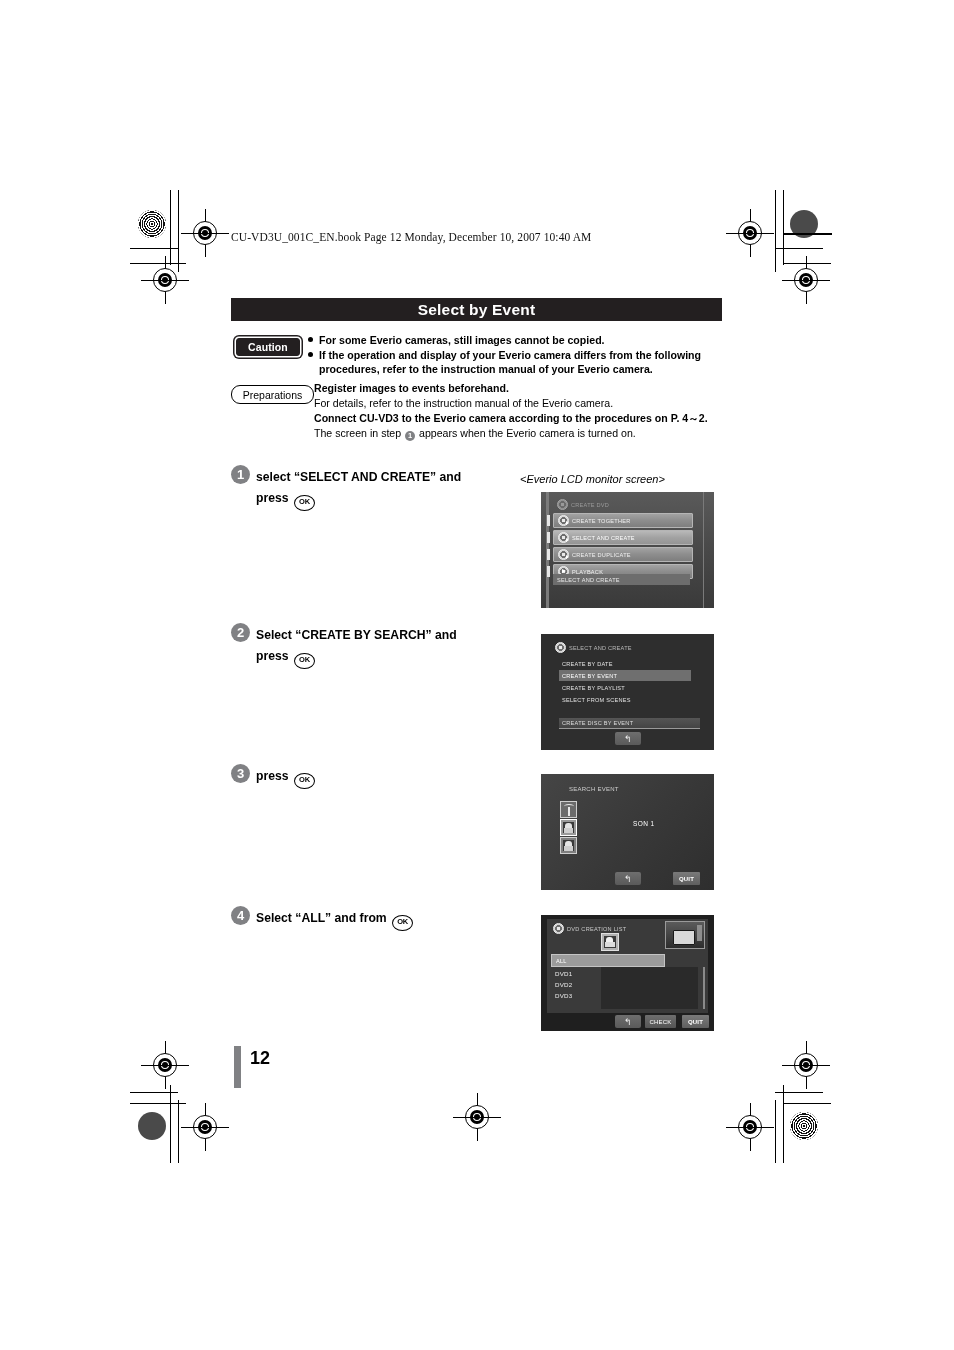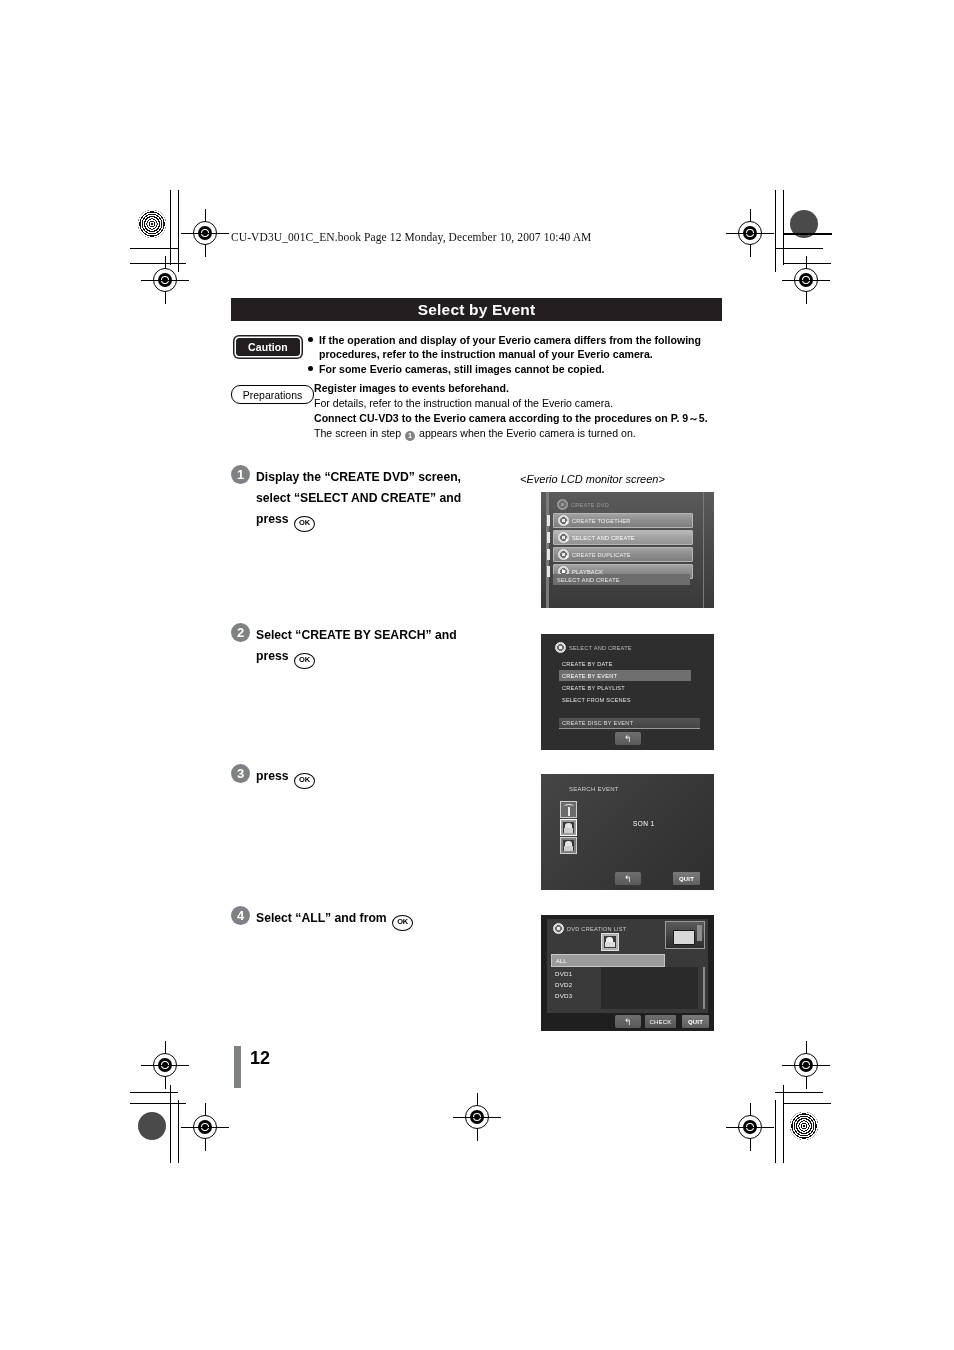--- a/index.html
+++ b/index.html
@@ -561,43 +561,42 @@
 
 <div class="headerline" style="left:784px; top:233px; width:48px;"></div>
 <div class="runninghead" style="left:231px; top:231px;">CU-VD3U_001C_EN.book  Page 12  Monday, December 10, 2007  10:40 AM</div>
 
 <div class="titlebar">Select by Event</div>
 
 <div class="badge-caution">Caution</div>
 <div class="caution-block">
   <div class="bullet-row">
     <span class="bdot"></span>
-    <span>If the operation and display of your Everio camera differs from the following procedures, refer to the instruction manual of your Everio camera.</span>
+    <span>For some Everio cameras, still images cannot be copied.</span>
   </div>
   <div class="bullet-row">
     <span class="bdot"></span>
-    <span>For some Everio cameras, still images cannot be copied.</span>
+    <span>If the operation and display of your Everio camera differs from the following procedures, refer to the instruction manual of your Everio camera.</span>
   </div>
 </div>
 
 <div class="badge-prep">Preparations</div>
 <div class="prep-block">
   <div class="b">Register images to events beforehand.</div>
   <div class="n">For details, refer to the instruction manual of the Everio camera.</div>
-  <div class="b">Connect CU-VD3 to the Everio camera according to the procedures on P. 9～5.</div>
+  <div class="b">Connect CU-VD3 to the Everio camera according to the procedures on P. 4～2.</div>
   <div class="n">
     <span>The screen in step </span><span class="inline-step">1</span><span> appears when the Everio camera is turned on.</span>
   </div>
 </div>
 
 <div class="lcd-caption" style="left:520px; top:473px;font-style:italic;">&lt;Everio LCD monitor screen&gt;</div>
 
 <div class="step-num" style="left:231px; top:465px;">1</div>
 <div class="step-text" style="left:256px; top:467px;">
-  <div>Display the “CREATE DVD” screen,</div>
   <div>select “SELECT AND CREATE” and</div>
   <div>
     <span>press </span><span class="ok-btn">OK</span>
   </div>
 </div>
 
 <div class="lcd" id="lcd1">
   <div class="sidebar-l"></div>
   <div class="sidebar-r"></div>
   <div class="menu">

